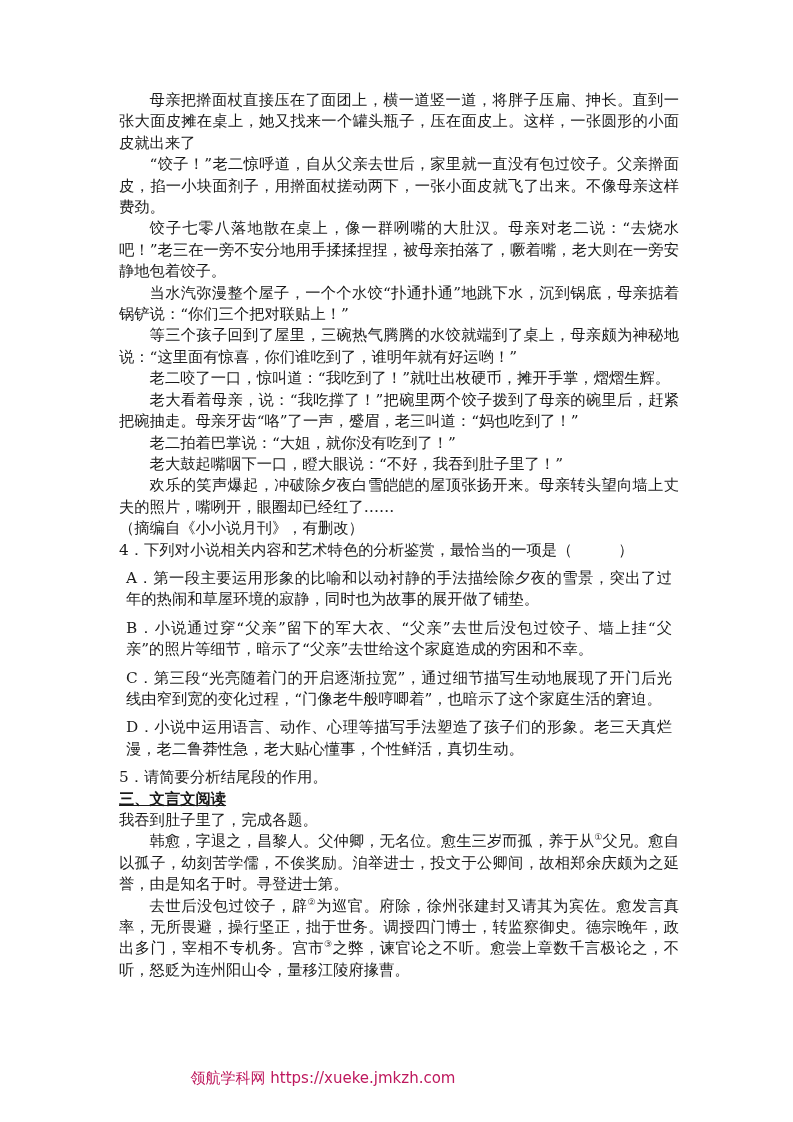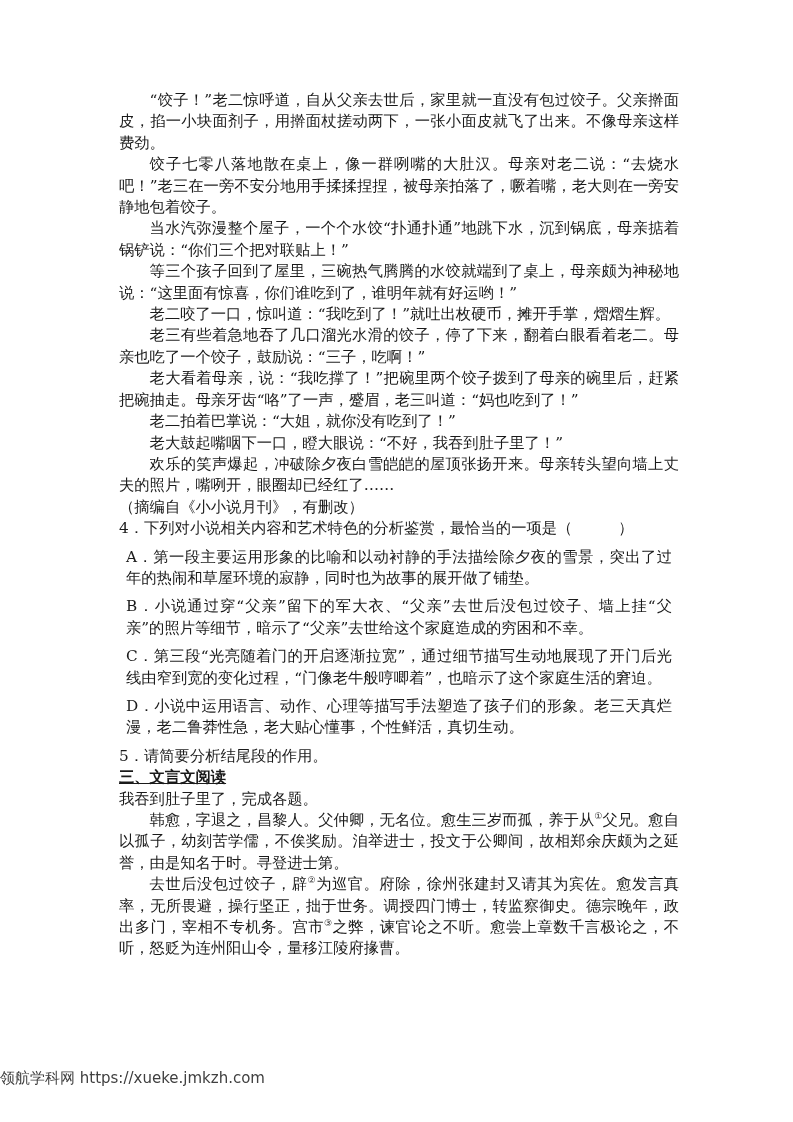--- a/index.html
+++ b/index.html
@@ -46,36 +46,36 @@
     sup.note {
       font-size: 9px;
       vertical-align: 6px;
       line-height: 0;
     }
     .footer {
       position: absolute;
       left: 0;
       width: 646px;
       top: 1069px;
-      text-align: left;
+      text-align: center;
       font-family: "DejaVu Sans", "Liberation Sans", sans-serif;
       font-size: 15px;
-      color: #404040;
+      color: #be185d;
     }
   </style>
 </head>
 <body>
 
 <div class="page-content">
+  <p class="para indent">母亲把擀面杖直接压在了面团上，横一道竖一道，将胖子压扁、抻长。直到一张大面皮摊在桌上，她又找来一个罐头瓶子，压在面皮上。这样，一张圆形的小面皮就出来了</p>
   <p class="para indent">“饺子！”老二惊呼道，自从父亲去世后，家里就一直没有包过饺子。父亲擀面皮，掐一小块面剂子，用擀面杖搓动两下，一张小面皮就飞了出来。不像母亲这样费劲。</p>
   <p class="para indent">饺子七零八落地散在桌上，像一群咧嘴的大肚汉。母亲对老二说：“去烧水吧！”老三在一旁不安分地用手揉揉捏捏，被母亲拍落了，噘着嘴，老大则在一旁安静地包着饺子。</p>
   <p class="para indent">当水汽弥漫整个屋子，一个个水饺“扑通扑通”地跳下水，沉到锅底，母亲掂着锅铲说：“你们三个把对联贴上！”</p>
   <p class="para indent">等三个孩子回到了屋里，三碗热气腾腾的水饺就端到了桌上，母亲颇为神秘地说：“这里面有惊喜，你们谁吃到了，谁明年就有好运哟！”</p>
   <p class="para indent">老二咬了一口，惊叫道：“我吃到了！”就吐出枚硬币，摊开手掌，熠熠生辉。</p>
-  <p class="para indent">老三有些着急地吞了几口溜光水滑的饺子，停了下来，翻着白眼看着老二。母亲也吃了一个饺子，鼓励说：“三子，吃啊！”</p>
   <p class="para indent">老大看着母亲，说：“我吃撑了！”把碗里两个饺子拨到了母亲的碗里后，赶紧把碗抽走。母亲牙齿“咯”了一声，蹙眉，老三叫道：“妈也吃到了！”</p>
   <p class="para indent">老二拍着巴掌说：“大姐，就你没有吃到了！”</p>
   <p class="para indent">老大鼓起嘴咽下一口，瞪大眼说：“不好，我吞到肚子里了！”</p>
   <p class="para indent">欢乐的笑声爆起，冲破除夕夜白雪皑皑的屋顶张扬开来。母亲转头望向墙上丈夫的照片，嘴咧开，眼圈却已经红了……</p>
   <p class="para source">（摘编自《小小说月刊》，有删改）</p>
 
   <p class="para">4．下列对小说相关内容和艺术特色的分析鉴赏，最恰当的一项是（　　　）</p>
   <p class="para option">A．第一段主要运用形象的比喻和以动衬静的手法描绘除夕夜的雪景，突出了过年的热闹和草屋环境的寂静，同时也为故事的展开做了铺垫。</p>
   <p class="para option">B．小说通过穿“父亲”留下的军大衣、“父亲”去世后没包过饺子、墙上挂“父亲”的照片等细节，暗示了“父亲”去世给这个家庭造成的穷困和不幸。</p>
   <p class="para option">C．第三段“光亮随着门的开启逐渐拉宽”，通过细节描写生动地展现了开门后光线由窄到宽的变化过程，“门像老牛般哼唧着”，也暗示了这个家庭生活的窘迫。</p>

